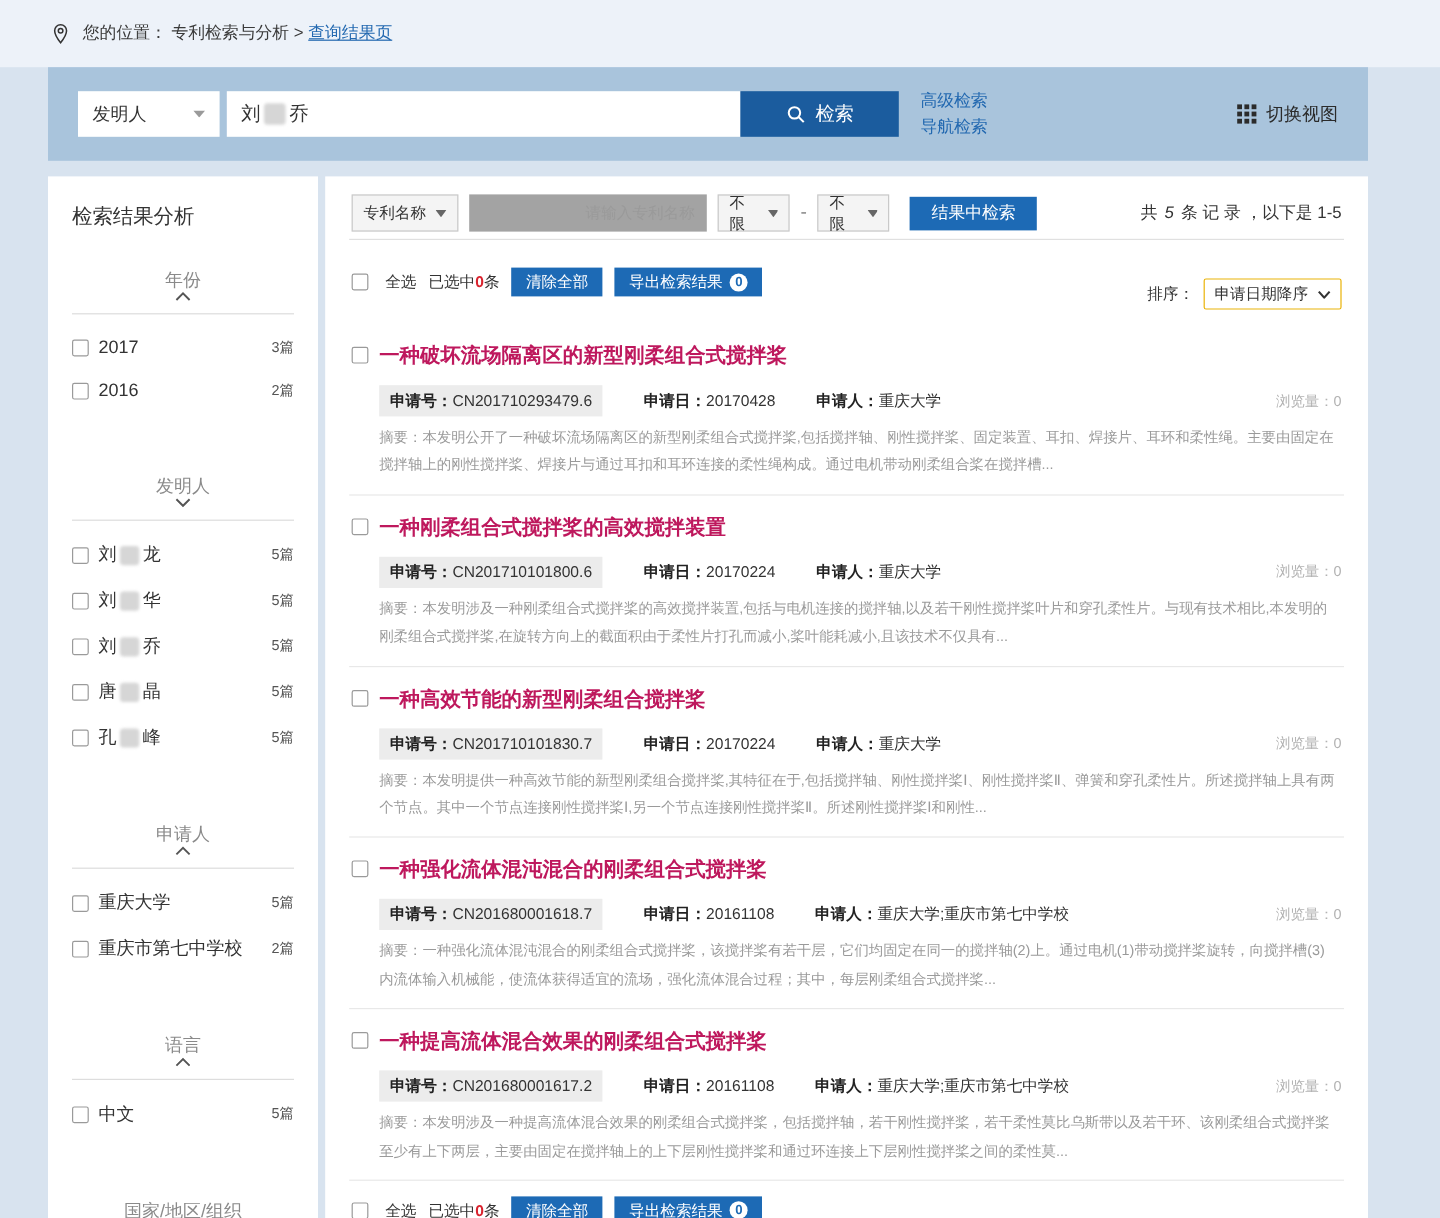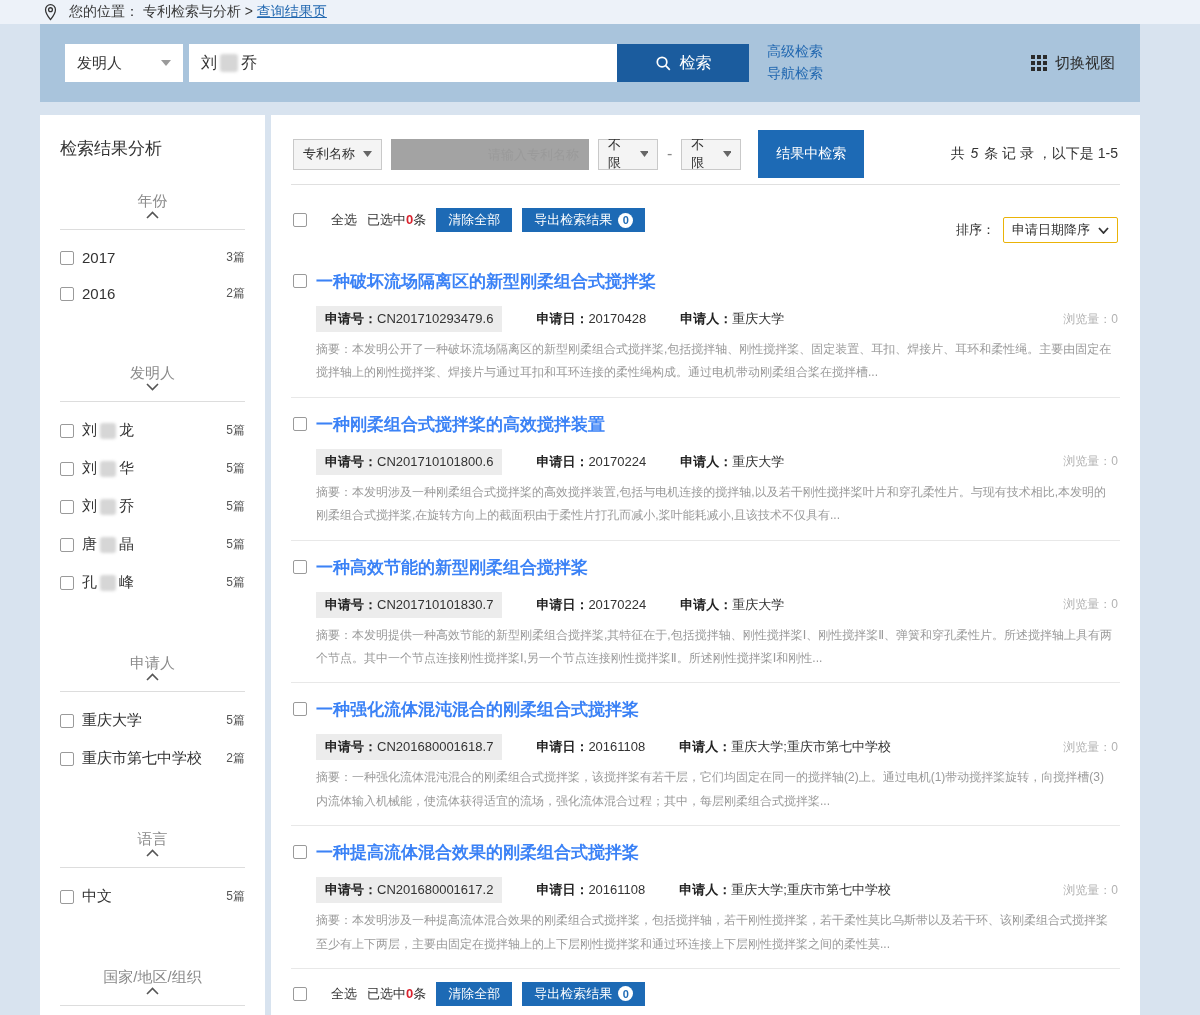--- a/index.html
+++ b/index.html
@@ -3,21 +3,21 @@
 <meta charset="utf-8">
 <style>
   * { margin:0; padding:0; box-sizing:border-box; }
   body {
     width:1200px; min-height:1015px;
     background:#d8e3ef;
     font-family:"Liberation Sans","DejaVu Sans",sans-serif;
     color:#333;
   }
   
-  .top-strip { height:24px; background:#edf2f9; display:flex; align-items:center; padding-left:42px; gap:10px; }
+  .top-strip { height:56px; background:#edf2f9; display:flex; align-items:center; padding-left:42px; gap:10px; }
   .crumb { font-size:14px; color:#3a3a3a; }
   .crumb-link { color:#2268b0; text-decoration:underline; cursor:pointer; }
 
   
   .header-bar { margin:0 60px 0 40px; height:78px; background:#a9c4dc; display:flex; align-items:center; padding:0 25px; }
   .field-select { width:118px; height:38px; background:#fff; display:flex; align-items:center; justify-content:space-between; padding:0 12px; font-size:15px; cursor:pointer; }
   .search-box { width:428px; height:38px; background:#fff; margin-left:6px; display:flex; align-items:center; padding:0 12px; font-size:16px; }
   .blur-chip { display:inline-block; width:18px; height:18px; margin:0 3px; background:#d6d6d6; border-radius:3px; filter:blur(1.5px); }
   .search-btn { width:132px; height:38px; background:#1b5c9e; color:#fff; border:none; font-size:16px; display:flex; align-items:center; justify-content:center; gap:8px; cursor:pointer; }
   .mode-links { margin-left:18px; display:flex; flex-direction:column; gap:4px; }
@@ -41,38 +41,38 @@
 
   .main { flex:1; background:#fff; padding:0 20px 14px; display:flex; flex-direction:column; }
 
   
   .filter-row { display:flex; align-items:center; gap:9px; padding:15px 2px 6px; border-bottom:1px solid #e0e0e0; }
   .mini-select { height:31px; background:#f4f4f4; border:1px solid #c9c9c9; display:flex; align-items:center; justify-content:space-between; padding:0 9px; font-size:13px; cursor:pointer; gap:8px; }
   .mini-input { width:198px; height:31px; background:#a3a3a3; border:none; padding:0 10px; font-size:13px; color:#333;text-align:right; }
   .mini-input::placeholder { color:#9a9a9a; }
   .range-sel { width:60px; }
   .dash { color:#888; }
-  .result-search-btn { height:48px; background:#1d6ab5; color:#fff; border:none; font-size:14px; padding:0 18px; margin-left:8px; cursor:pointer; }
+  .result-search-btn { height:28px; background:#1d6ab5; color:#fff; border:none; font-size:14px; padding:0 18px; margin-left:8px; cursor:pointer; }
   .summary { margin-left:auto; font-size:14px; color:#333; }
   .summary .num { font-style:italic; padding:0 2px; }
 
   
   .toolbar { display:flex; align-items:center; gap:10px; padding:12px 2px; font-size:13px; }
   .toolbar.bottom { border-bottom:1px dashed #c7c7c7; padding:13px 2px; }
-  .sel-all { display:flex; align-items:center; gap:16px; }
+  .sel-all { display:flex; align-items:center; gap:6px; }
   .sel-count .n { color:#d9232e; font-weight:bold; }
   .tb-btn { background:#1d6ab5; color:#fff; border:none; height:24px; padding:0 12px; font-size:13px; display:flex; align-items:center; gap:6px; cursor:pointer; }
   .badge { display:inline-flex; align-items:center; justify-content:center; width:15px; height:15px; border-radius:50%; background:#fff; color:#1d6ab5; font-size:11px; font-weight:bold; }
   .sort-wrap { margin-left:auto; display:flex; align-items:center; gap:8px; font-size:13px; color:#333;margin-top:20px; }
   .sort-select { border:1px solid #eab308; border-radius:2px; height:26px; display:flex; align-items:center; gap:8px; padding:0 8px; cursor:pointer; background:#fff; }
 
   
   .result { padding:15px 2px 12px; border-bottom:1px solid #e8e8e8; }
   .r-title-row { display:flex; align-items:flex-start; gap:9px; }
-  .r-title { color:#3b82f6; font-size:17px; font-weight:bold; text-decoration:none; cursor:pointer; }
+  .r-title { color:#be185d; font-size:17px; font-weight:bold; text-decoration:none; cursor:pointer; }
   .r-title-row .cb { margin-top:4px; margin-right:0; }
   .r-meta { display:flex; align-items:center; gap:34px; margin:13px 0 6px 23px; font-size:13px; }
   .chip { background:#ececec; padding:4px 9px; }
   .r-meta b { font-weight:bold; color:#222; }
   .views { margin-left:auto; color:#b2b2b2; font-size:12px; }
   .abstract { margin-left:23px; color:#9a9a9a; font-size:12px; line-height:1.95; padding-right:4px; }
 
   
   .pagination { display:flex; align-items:center; justify-content:flex-end; gap:17px; padding:30px 8px 12px; font-size:14px; color:#444; }
 

